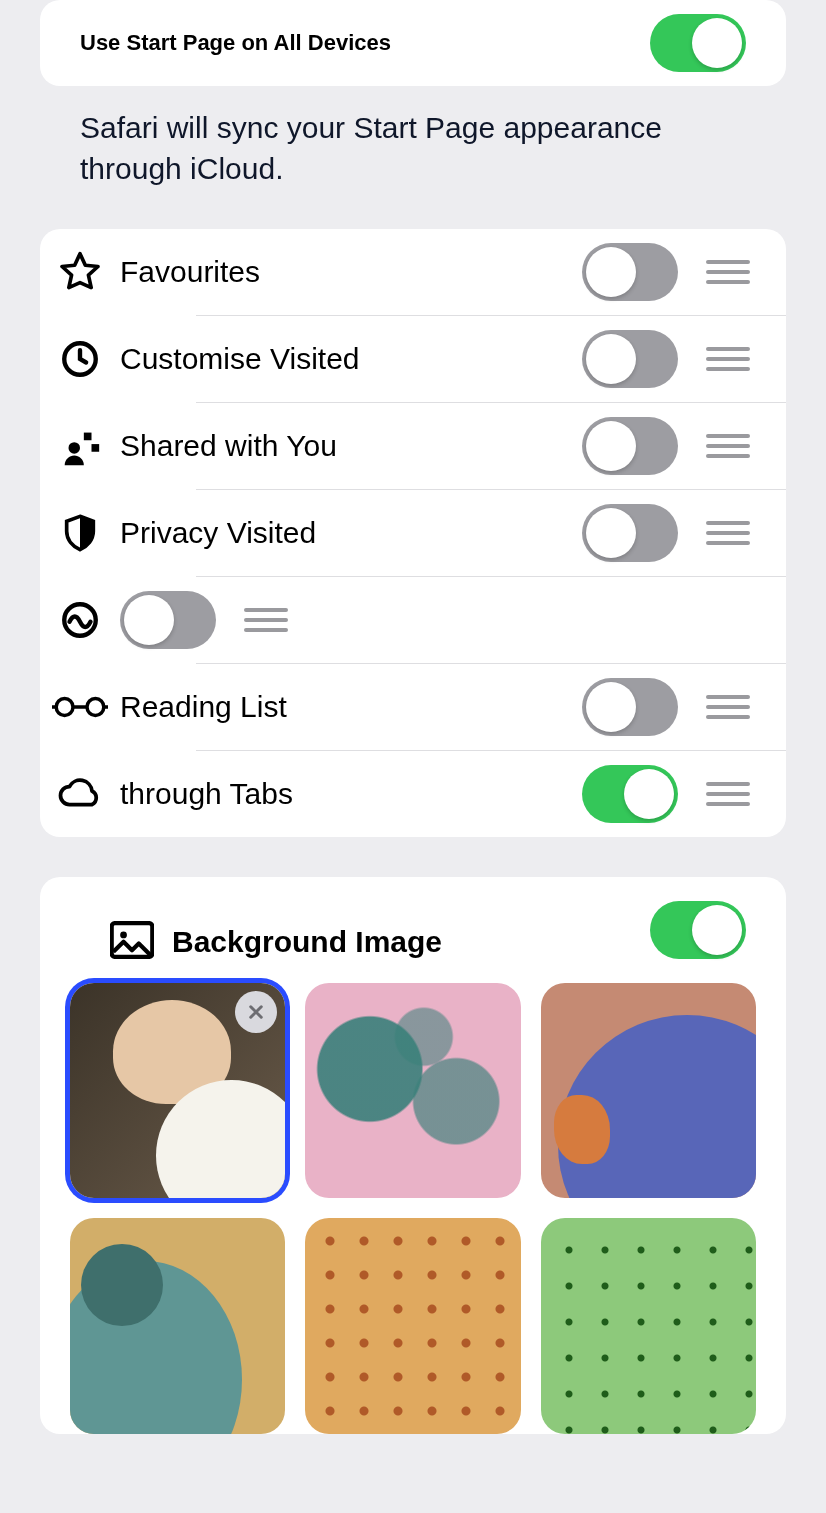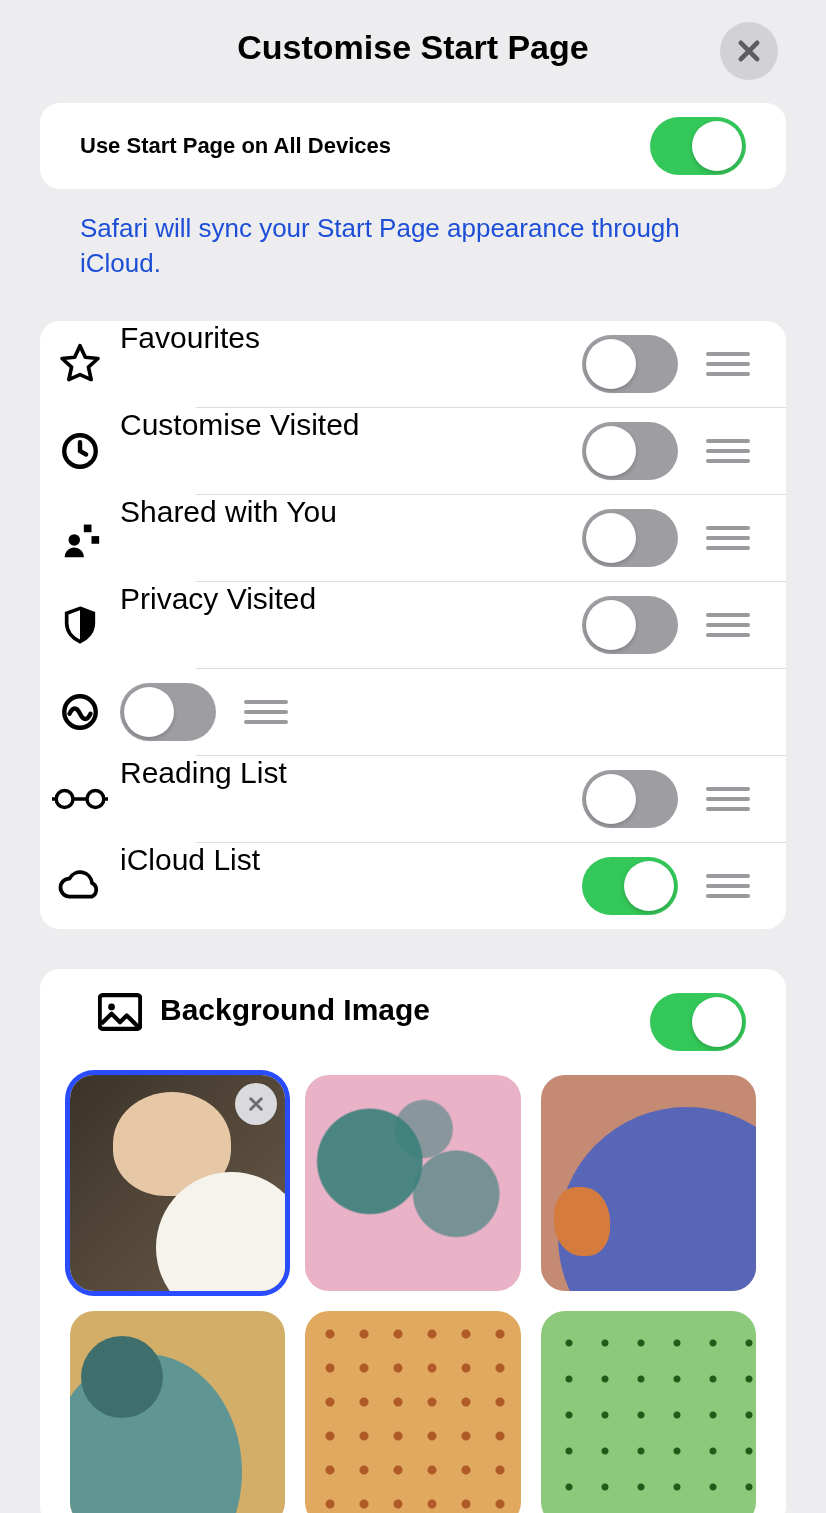--- a/index.html
+++ b/index.html
@@ -70,28 +70,29 @@
   top: 4px;
   width: 50px;
   height: 50px;
   border-radius: 50%;
   background: #fff;
   box-shadow: 0 2px 4px rgba(0,0,0,.2);
 }
 .toggle.on .knob  { right: 4px; }
 .toggle.off .knob { left: 4px; }
 .helper {
-  font-size: 26px;
-  color: #1d4ed8;
+  font-size: 30px;
+  color: #0f172a;
   padding: 22px 40px 40px;
   line-height: 1.35;
 }
 .list-card { }
 .list-row {
   display: flex;
+  align-items: center;
   padding: 0;
   height: 86px;
 }
 .list-row .icon-slot {
   width: 80px;
   display: flex;
   align-items: center;
   justify-content: center;
 }
 .list-row .label {
@@ -120,22 +121,22 @@
   background: #9a9a9e;
 }
 .sep {
   height: 1px;
   background: #dedee1;
   margin-left: 156px;
 }
 .bg-card { margin-top: 40px; padding-bottom: 0px;}
 .bg-header {
   display: flex;
-  align-items: flex-start;
-  padding: 24px 40px 24px 40px;
+  align-items: flex-end;
+  padding: 24px 40px 24px 52px;
 }
 .bg-header .icon-slot {
   width: 80px;
   display: flex;
   align-items: center;
   justify-content: center;
 }
 .bg-header .label {
   font-size: 30px;
   font-weight: 700;
@@ -219,28 +220,20 @@
   background-size: 36px 36px;
   background-position: 10px 14px;
 }
 svg{display:block}
 </style>
 </head>
 <body>
 
 <div class="container">
 
-  <div class="header">
-    <div class="title">Customise Start Page</div>
-    <div class="close-btn">
-      <svg viewBox="0 0 24 24">
-          <path d="M5 5 L19 19 M19 5 L5 19" stroke="#5b5b60" stroke-width="4" stroke-linecap="round" fill="none"></path>
-        </svg>
-    </div>
-  </div>
 
   <div class="card first-card">
     <div class="row">
       <div class="row-label">Use Start Page on All Devices</div>
       <div class="toggle on">
           <div class="knob"></div>
         </div>
     </div>
   </div>
 
@@ -374,21 +367,21 @@
       </div>
     </div>
     <div class="sep"></div>
 
     <div class="list-row">
       <div class="icon-slot">
         <svg width="48" height="36" viewBox="0 0 32 22">
             <path d="M24 18H9a6 6 0 010-12 8 8 0 0115 3 5 5 0 010 9z" fill="none" stroke="#000" stroke-width="2.5" stroke-linejoin="round"></path>
           </svg>
       </div>
-      <div class="label">iCloud List</div>
+      <div class="label">through Tabs</div>
       <div class="controls">
         <div class="toggle on">
             <div class="knob"></div>
           </div>
         <div class="drag-handle">
             <span></span>
             <span></span>
             <span></span>
           </div>
       </div>

